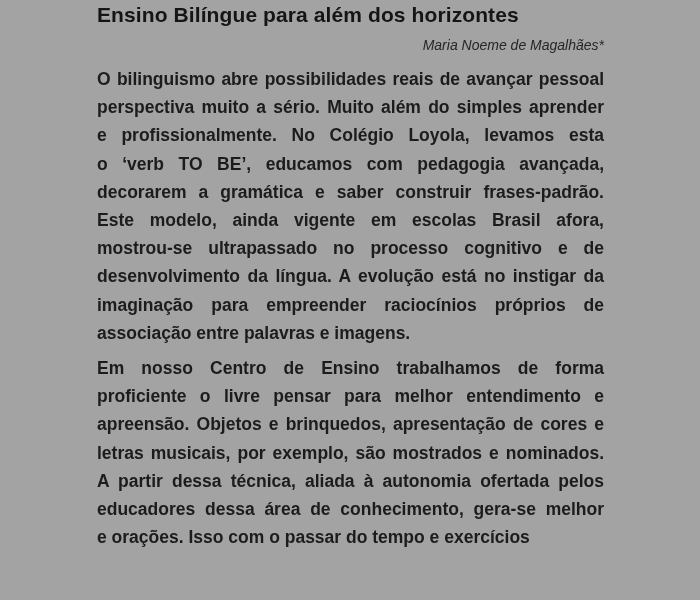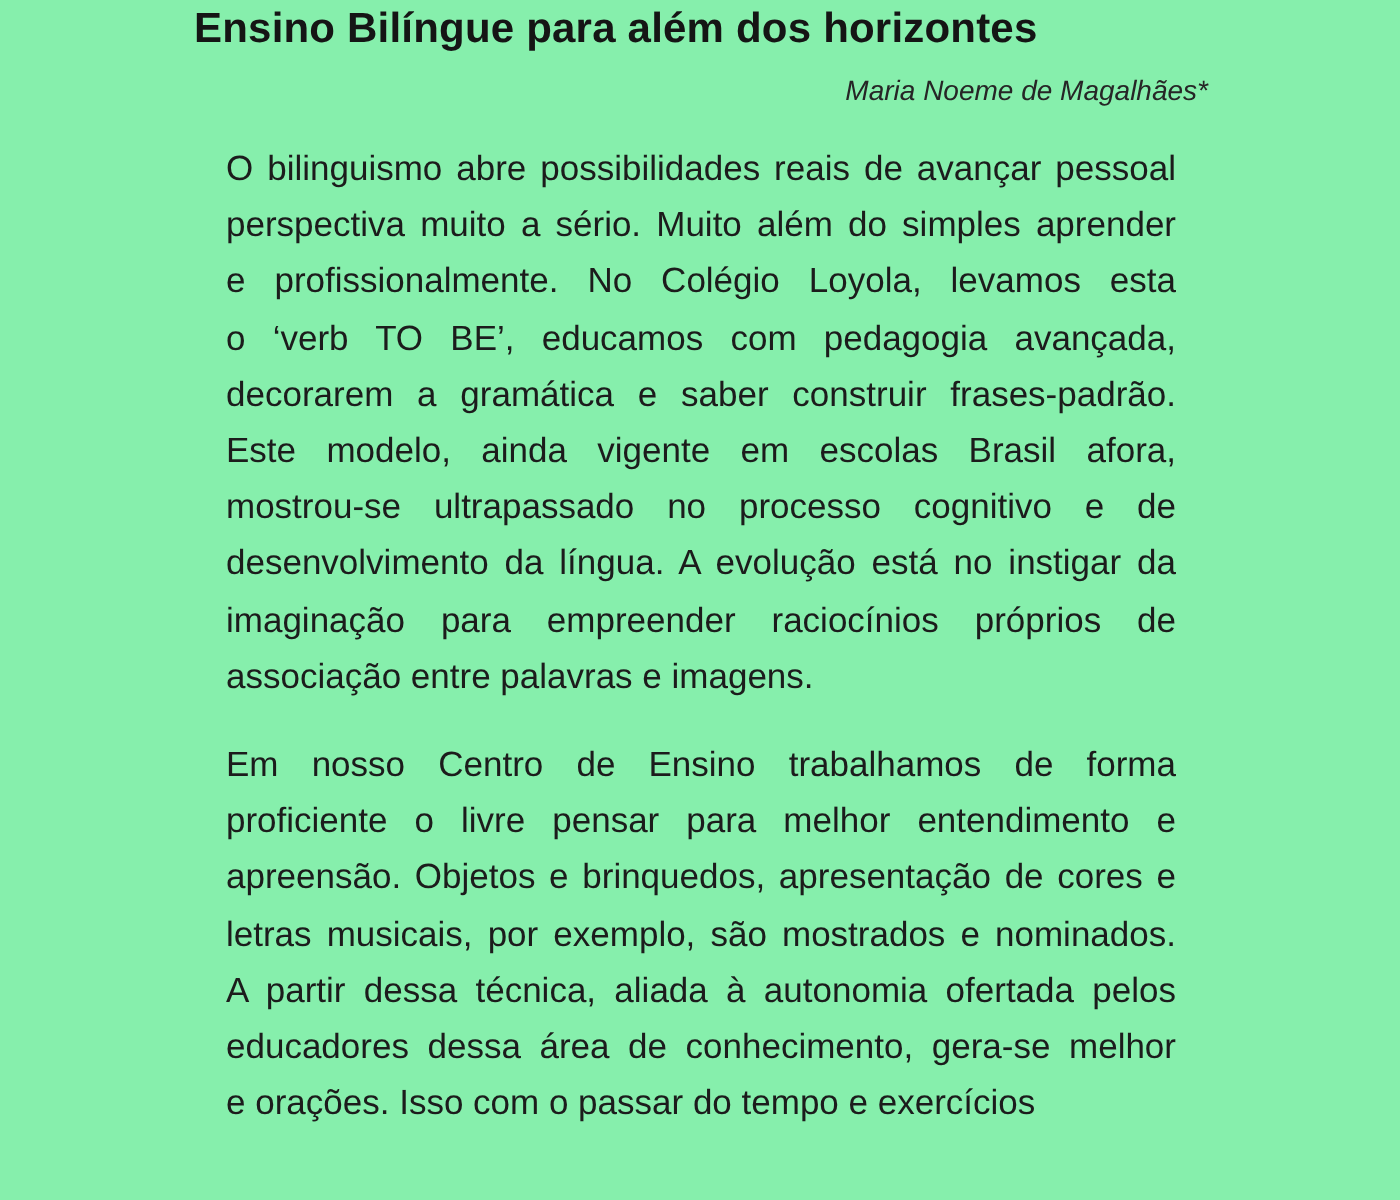--- a/index.html
+++ b/index.html
@@ -9,21 +9,21 @@
   }
   body {
     width: 700px;
     height: 600px;
     font-family: "Liberation Sans", sans-serif;
   }
   .page {
     position: relative;
     width: 700px;
     height: 600px;
-    background: #86efac;
+    background: #a3a3a3;
     overflow: hidden;
     color: #1c1c1c;
   }
   .content {
     position: absolute;
     left: 97px;
     top: 2px;
     width: 507px;
   }
   .title {
@@ -41,21 +41,21 @@
     font-size: 14px;
     line-height: 17px;
     color: #262626;
   }
   .doc-body {
     margin-top: 11px;
     font-size: 17.5px;
     line-height: 28.2px;
     color: #1c1c1c;
   }
-  .paragraph { margin: 16px; }
+  .paragraph { margin: 0; font-weight: bold; }
   .paragraph + .paragraph { margin-top: 7px; }
   .line {
     text-align: justify;
     text-align-last: justify;
     -moz-text-align-last: justify;
   }
   .line.last {
     text-align-last: left;
     -moz-text-align-last: left;
   }

